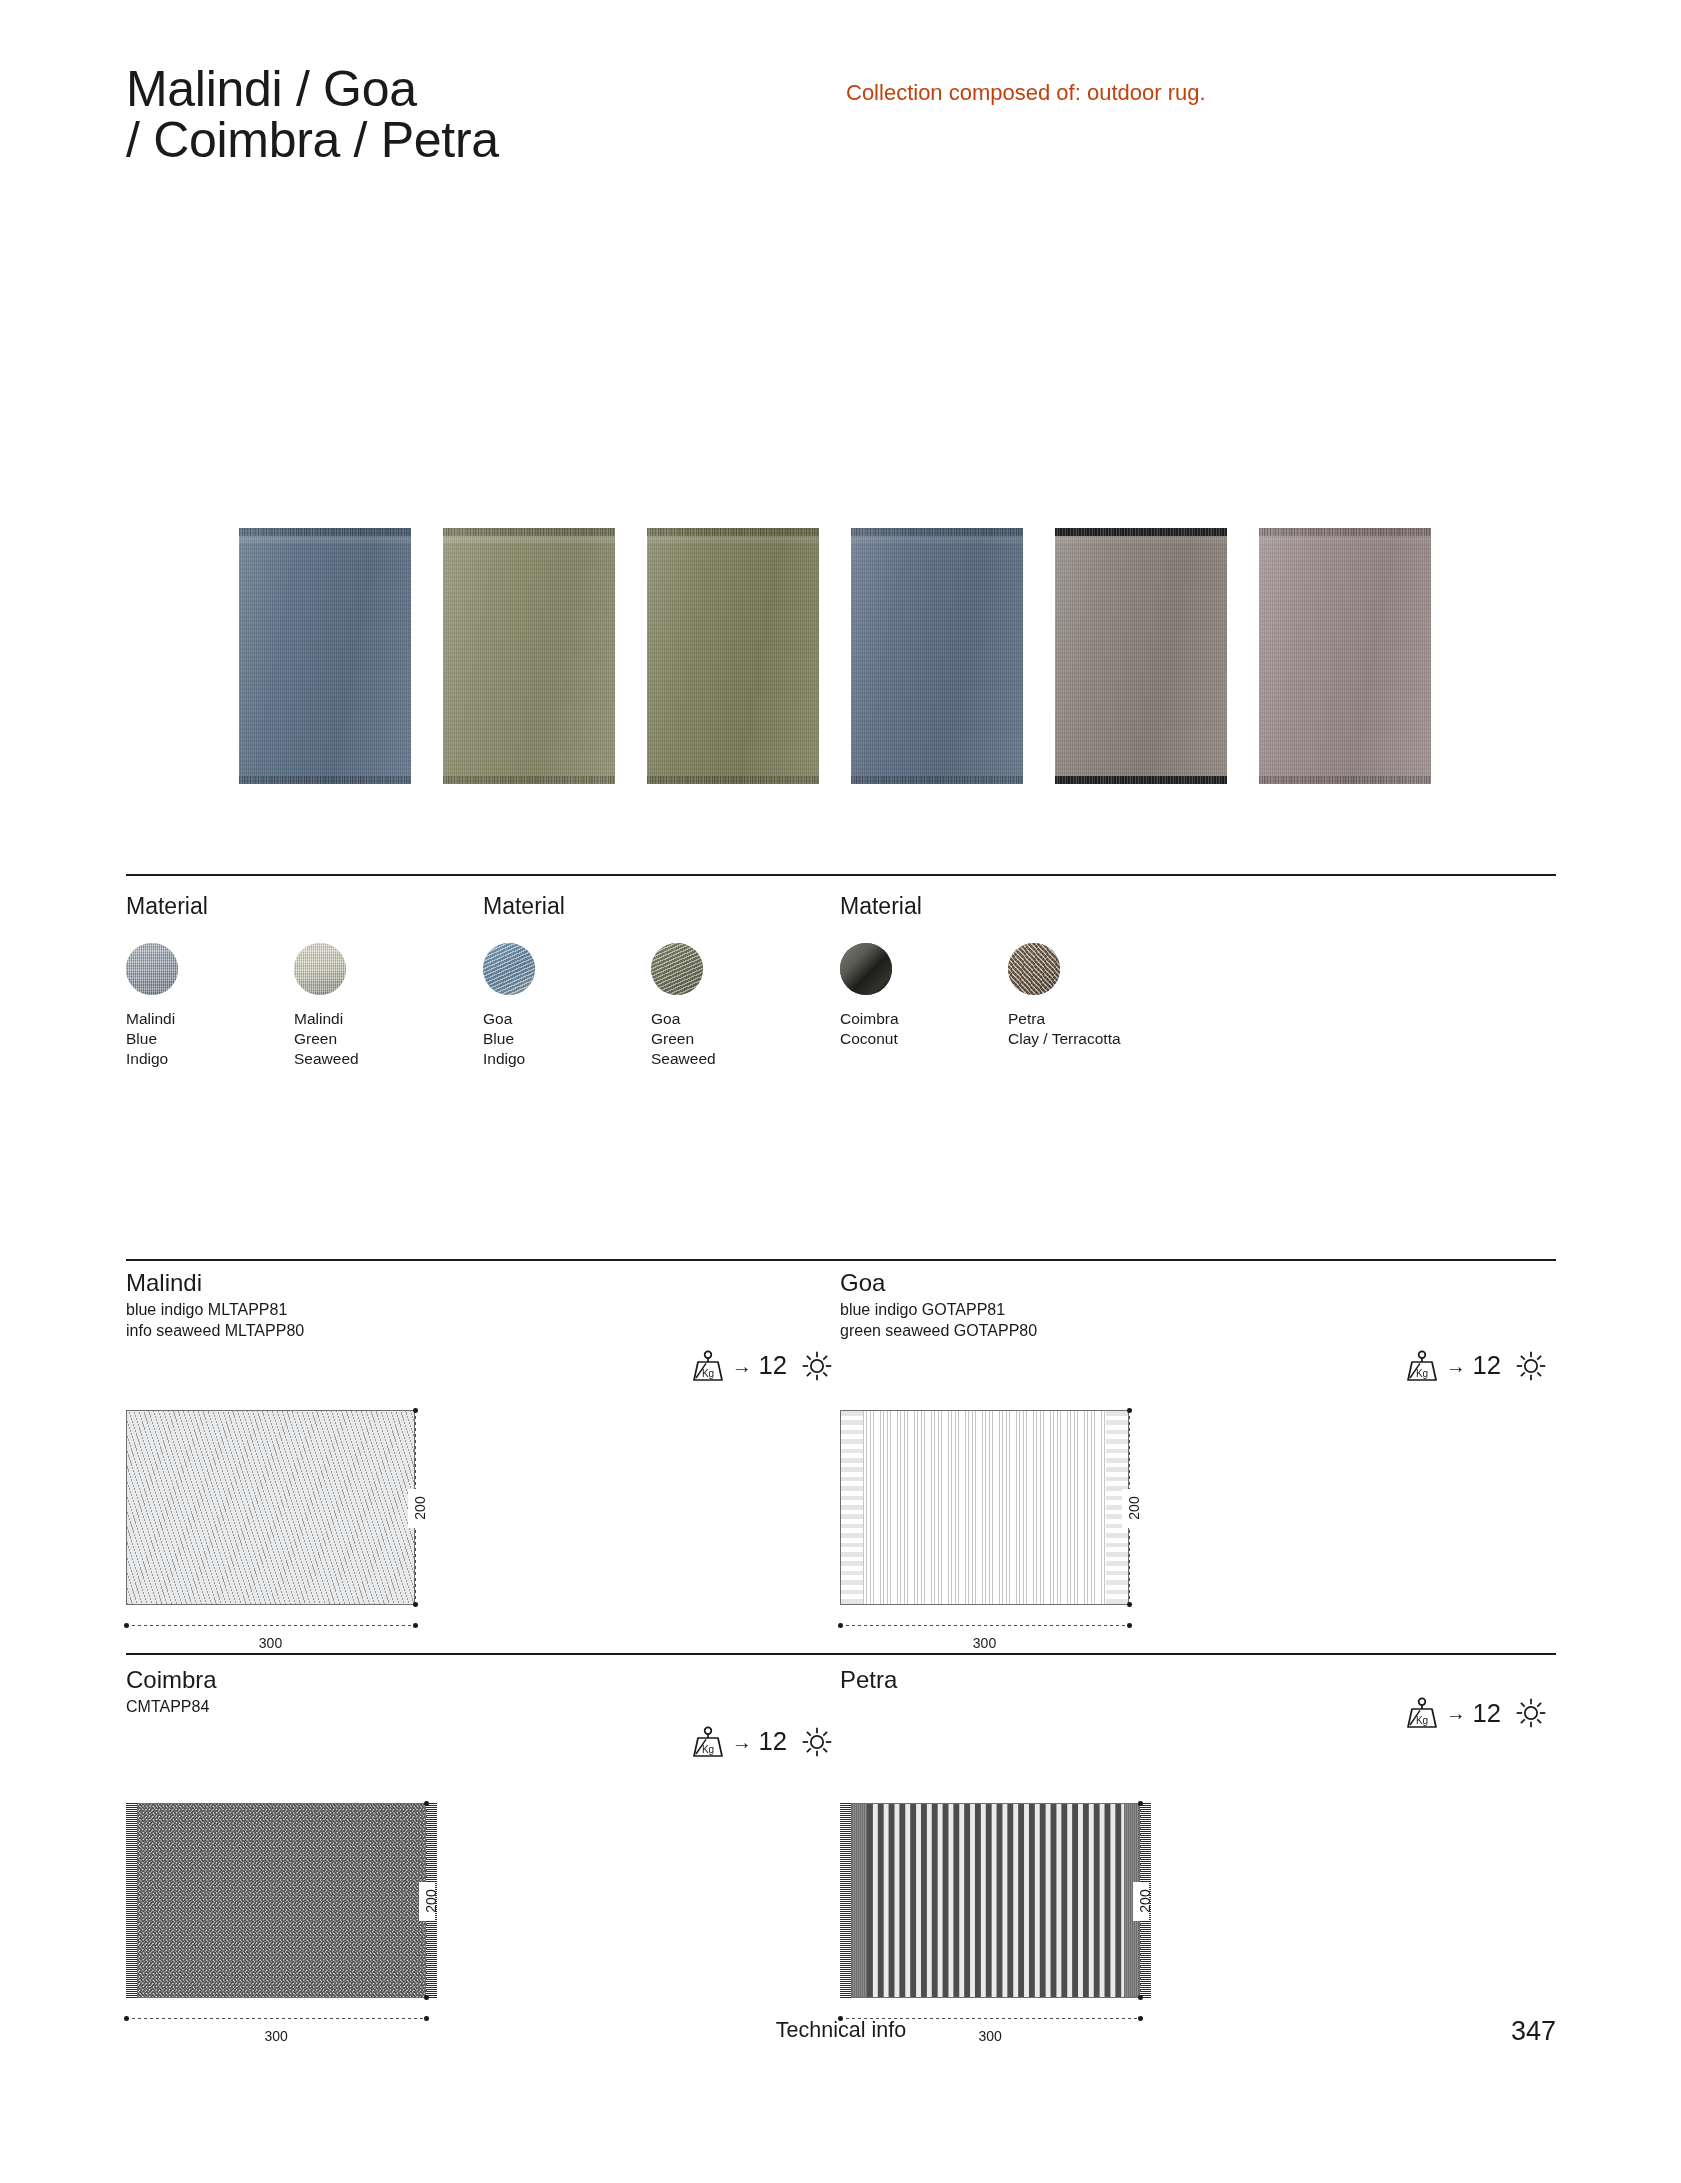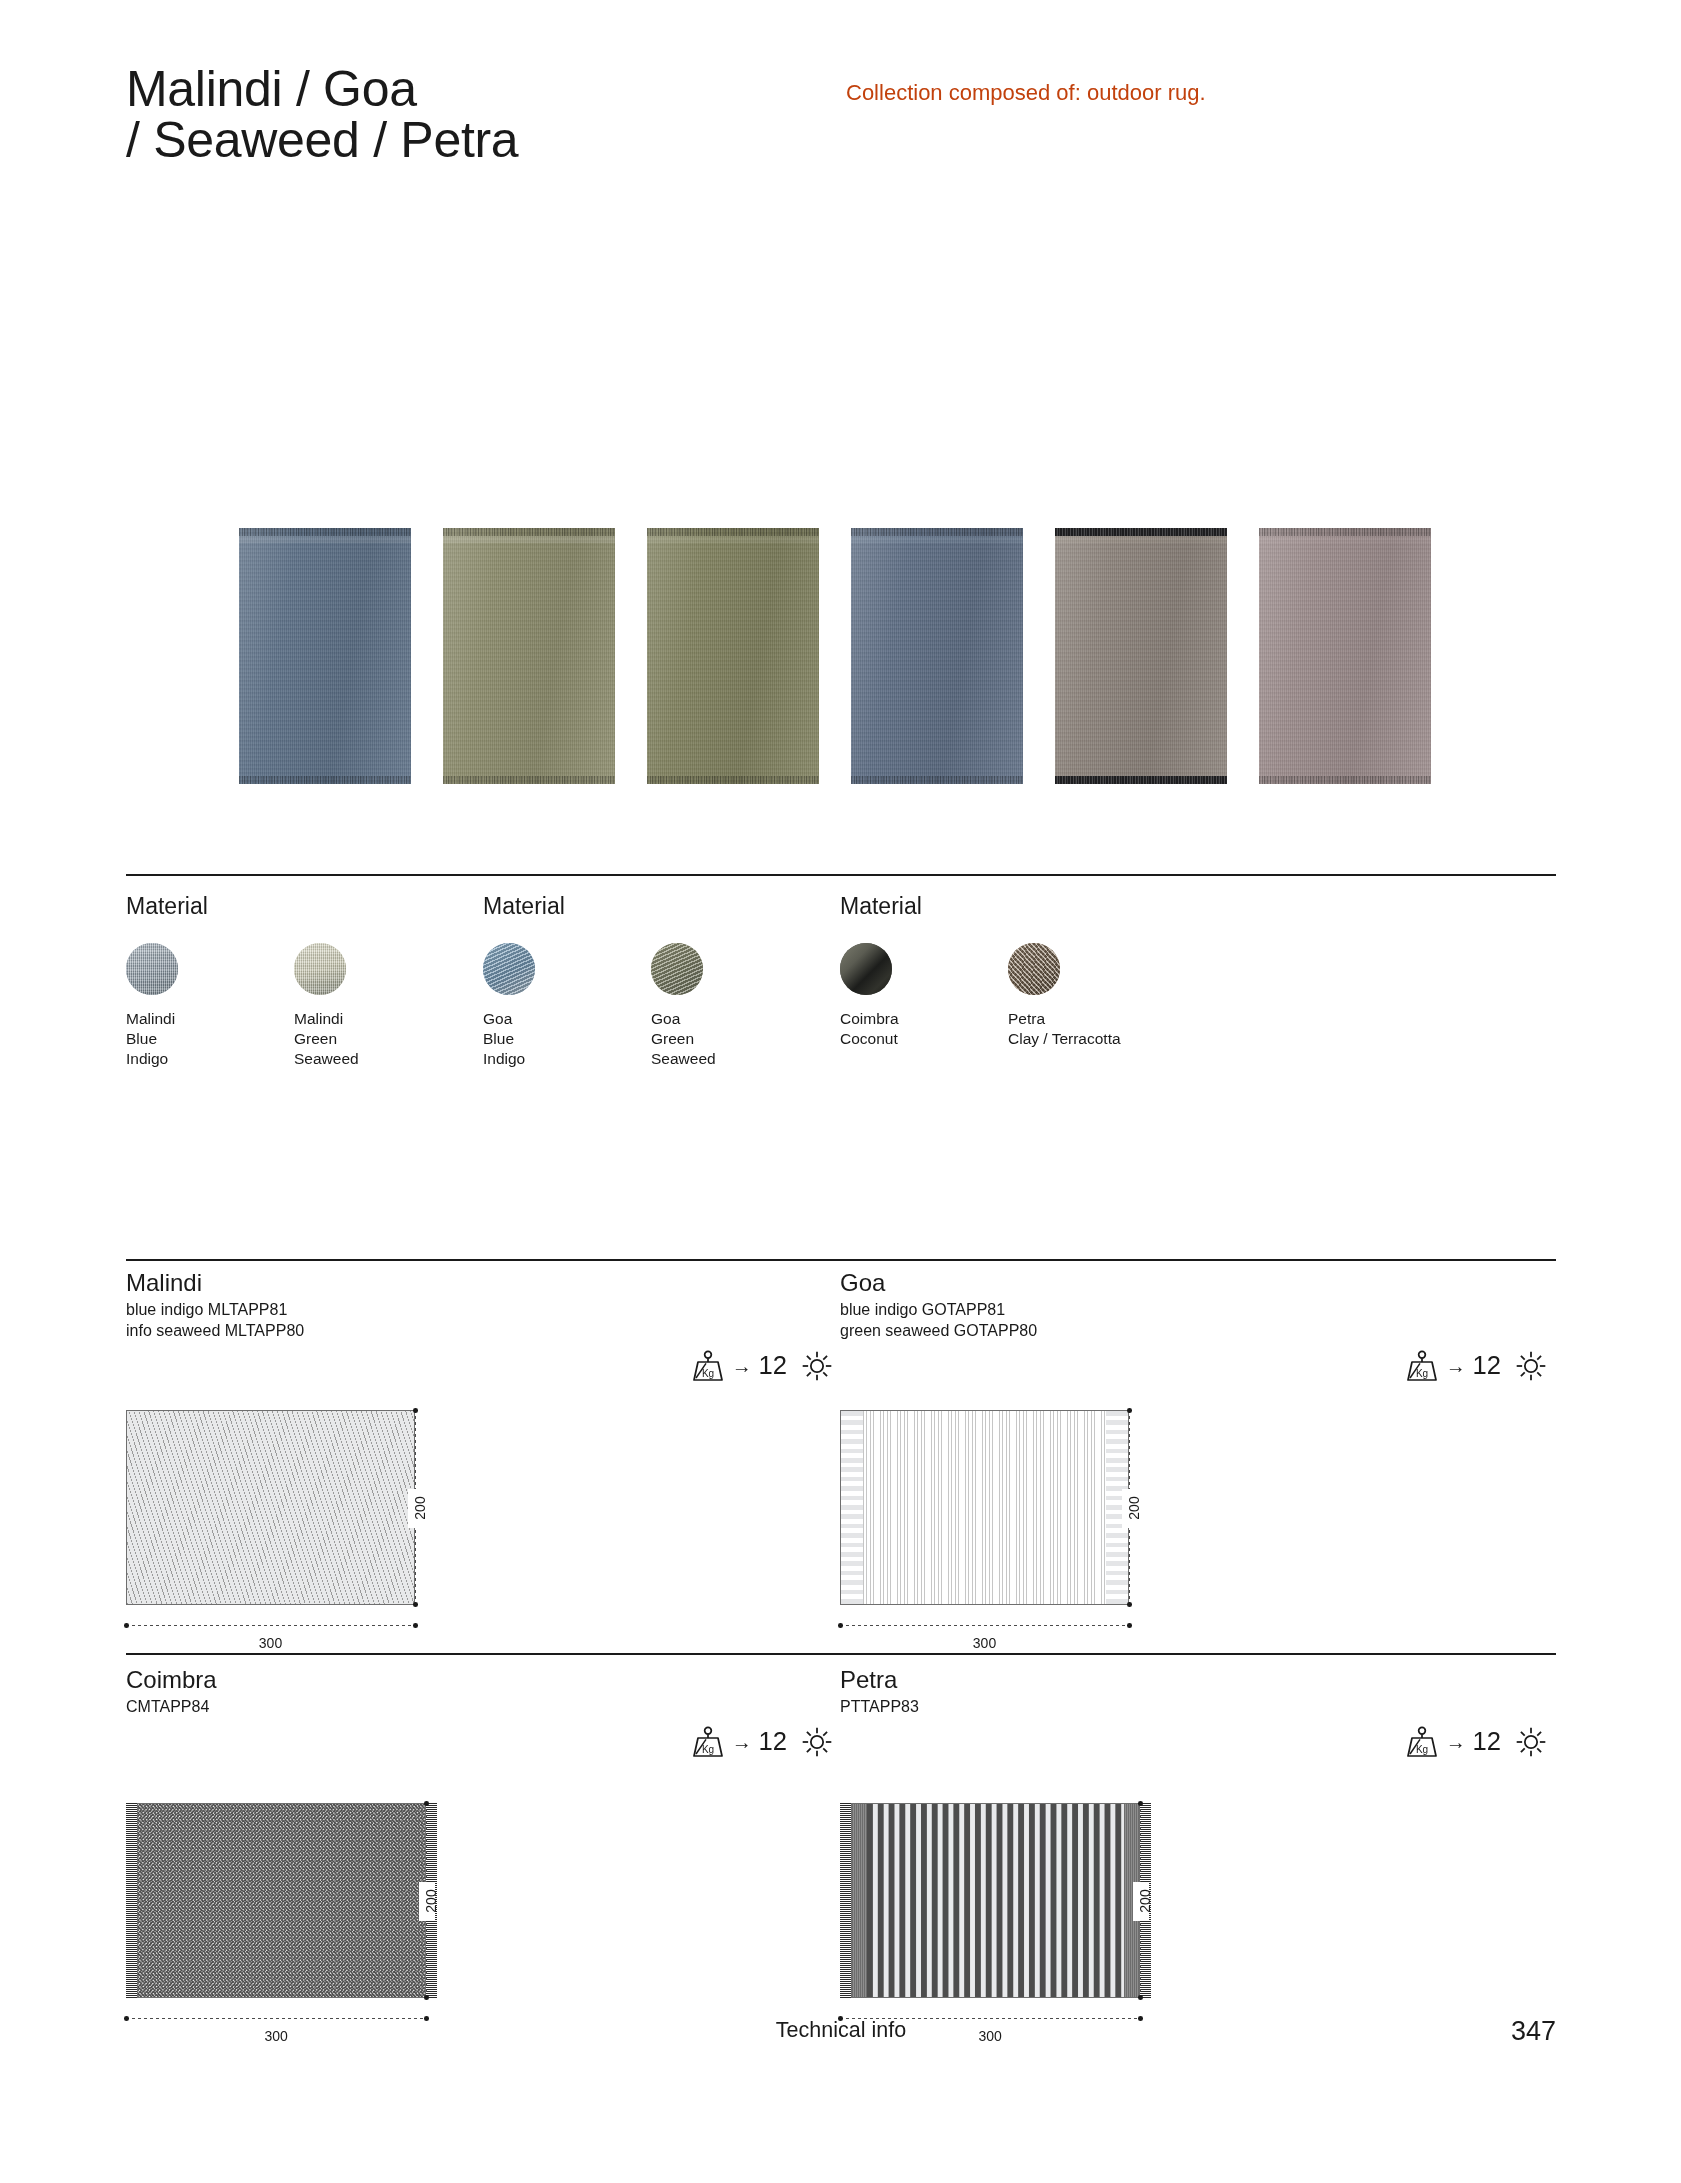--- a/index.html
+++ b/index.html
@@ -344,21 +344,21 @@
     color: #1a1a1a;
   }
 </style>
 </head>
 <body>
 
 <div class="page">
 
   <div class="header">
     <div class="title">Malindi / Goa
-/ Seaweed / Petra</div>
+/ Coimbra / Petra</div>
     <div class="collection-note">Collection composed of: outdoor rug.</div>
   </div>
 
   <div class="rug-strip">
 
     <div class="rug-photo">
       <div class="rug-body" style="background:#5a6e85"></div>
       <div class="rug-band-top" style="background:#6d7f93"></div>
       <div class="rug-weave"></div>
       <div class="rug-shade"></div>
@@ -644,21 +644,20 @@
     <div class="dim-cover" style="left:282px; top:79px; width:16px; height:39px;"></div>
     <div class="dim-label-v" style="left:274px; top:90px; width:40px; text-align:center;">200</div>
     <div class="dim-h" style="left:-10.8px; top:215px; width:300px;"></div>
     <div class="dim-dot" style="left:-12.8px; top:213px;"></div>
     <div class="dim-dot" style="left:287px; top:213px;"></div>
     <div class="dim-label-h" style="left:-10.8px; top:225px; width:300px;">300</div>
   </div>
 
   <div class="product" style="left:840px; top:1667px;">
     <div class="product-name">Petra</div>
-    <div class="product-codes">PTTAPP83</div>
     <div class="spec-row">
       <svg class="icon-weight" viewBox="0 0 54 48">
         <circle cx="27" cy="7" r="5" fill="none" stroke="#1a1a1a" stroke-width="2.6"></circle>
         <path d="M27 12 L27 18" stroke="#1a1a1a" stroke-width="2.6" fill="none"></path>
         <path d="M12 18 L42 18 L48 45 L6 45 Z" fill="none" stroke="#1a1a1a" stroke-width="2.6" stroke-linejoin="round"></path>
         <path d="M9 42 L24 20" stroke="#1a1a1a" stroke-width="2.2" fill="none"></path>
         <text x="27" y="40" font-family="Liberation Sans, sans-serif" font-size="15" fill="#1a1a1a" text-anchor="middle">Kg</text>
       </svg>
       <span class="spec-arrow">→</span>
       <span class="spec-value">12</span>

